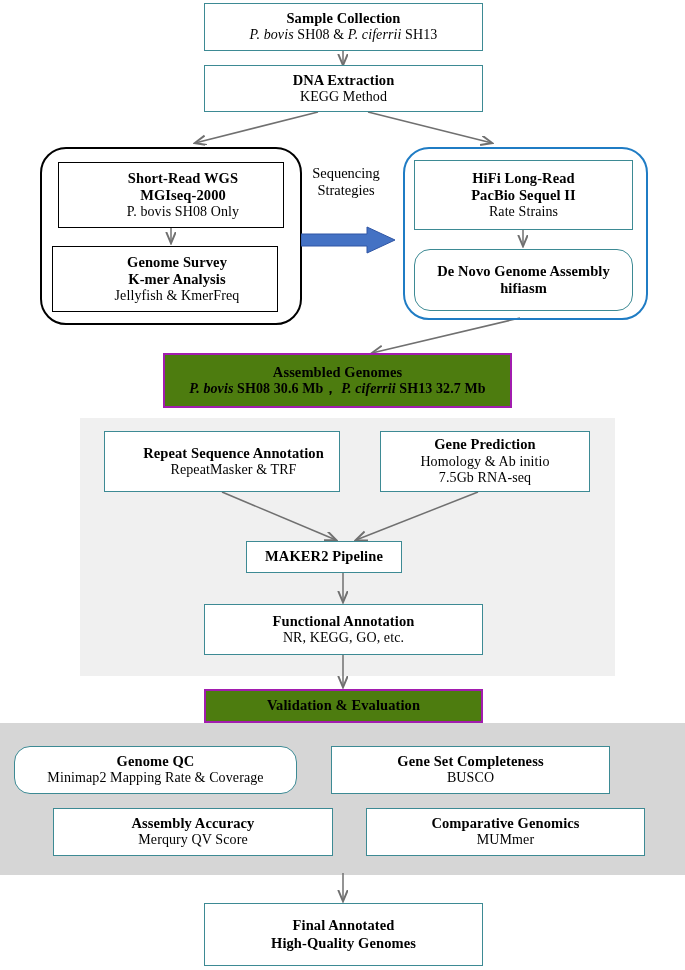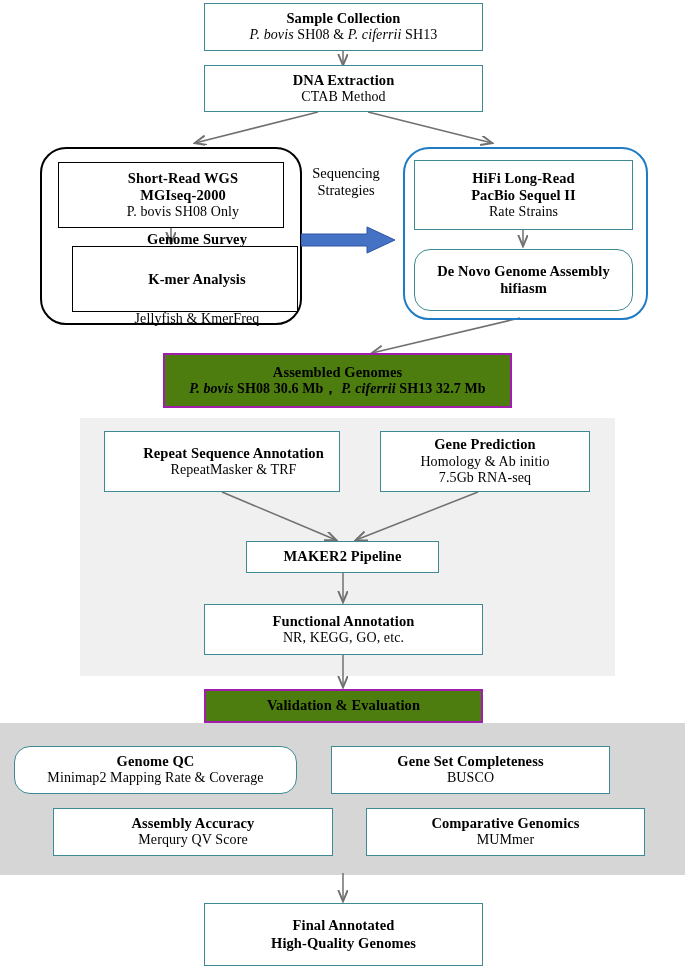--- a/index.html
+++ b/index.html
@@ -126,32 +126,32 @@
     <line x1="343" y1="873" x2="343" y2="901" stroke="#707070" stroke-width="1.5" marker-end="url(#ah)"></line>
   </svg>
 
   <div class="box" style="left:204px; top:3px; width:279px; height:48px;">
     <div class="t1">Sample Collection</div>
     <div class="t2 ital-mix"><i>P. bovis</i><span> SH08 &amp; </span><i>P. ciferrii</i><span> SH13</span></div>
   </div>
 
   <div class="box" style="left:204px; top:65px; width:279px; height:47px;">
     <div class="t1">DNA Extraction</div>
-    <div class="t2">CTAB Method</div>
+    <div class="t2">KEGG Method</div>
   </div>
 
   <div class="group group-left" style="left:40px; top:147px; width:262px; height:178px;"></div>
 
   <div class="box black-inner" style="left:58px; top:162px; width:226px; height:66px;">
     <div class="t1">Short-Read WGS</div>
     <div class="t1">MGIseq-2000</div>
     <div class="t2">P. bovis SH08 Only</div>
   </div>
 
-  <div class="box black-inner" style="left:72px; top:246px; width:226px; height:66px;gap:23px;">
+  <div class="box black-inner" style="left:52px; top:246px; width:226px; height:66px;">
     <div class="t1">Genome Survey</div>
     <div class="t1">K-mer Analysis</div>
     <div class="t2">Jellyfish &amp; KmerFreq</div>
   </div>
 
   <div class="label-seq" style="left:291px; top:165px; width:110px;">
     <span>Sequencing<br>Strategies</span>
   </div>
 
   <svg class="blue-arrow" style="left:301px; top:226px; width:96px; height:28px;" viewBox="0 0 96 28">
@@ -180,21 +180,21 @@
     <div class="t1">Repeat Sequence Annotation</div>
     <div class="t2">RepeatMasker &amp; TRF</div>
   </div>
 
   <div class="box" style="left:380px; top:431px; width:210px; height:61px;">
     <div class="t1">Gene Prediction</div>
     <div class="t2">Homology &amp; Ab initio</div>
     <div class="t2">7.5Gb RNA-seq</div>
   </div>
 
-  <div class="box" style="left:246px; top:541px; width:193px; height:32px;">
+  <div class="box" style="left:246px; top:541px; width:156px; height:32px;">
     <div class="t1">MAKER2 Pipeline</div>
   </div>
 
   <div class="box" style="left:204px; top:604px; width:279px; height:51px;">
     <div class="t1">Functional Annotation</div>
     <div class="t2">NR, KEGG, GO, etc.</div>
   </div>
 
   <div class="box pink" style="left:204px; top:689px; width:279px; height:34px;">
     <div class="t1">Validation &amp; Evaluation</div>

